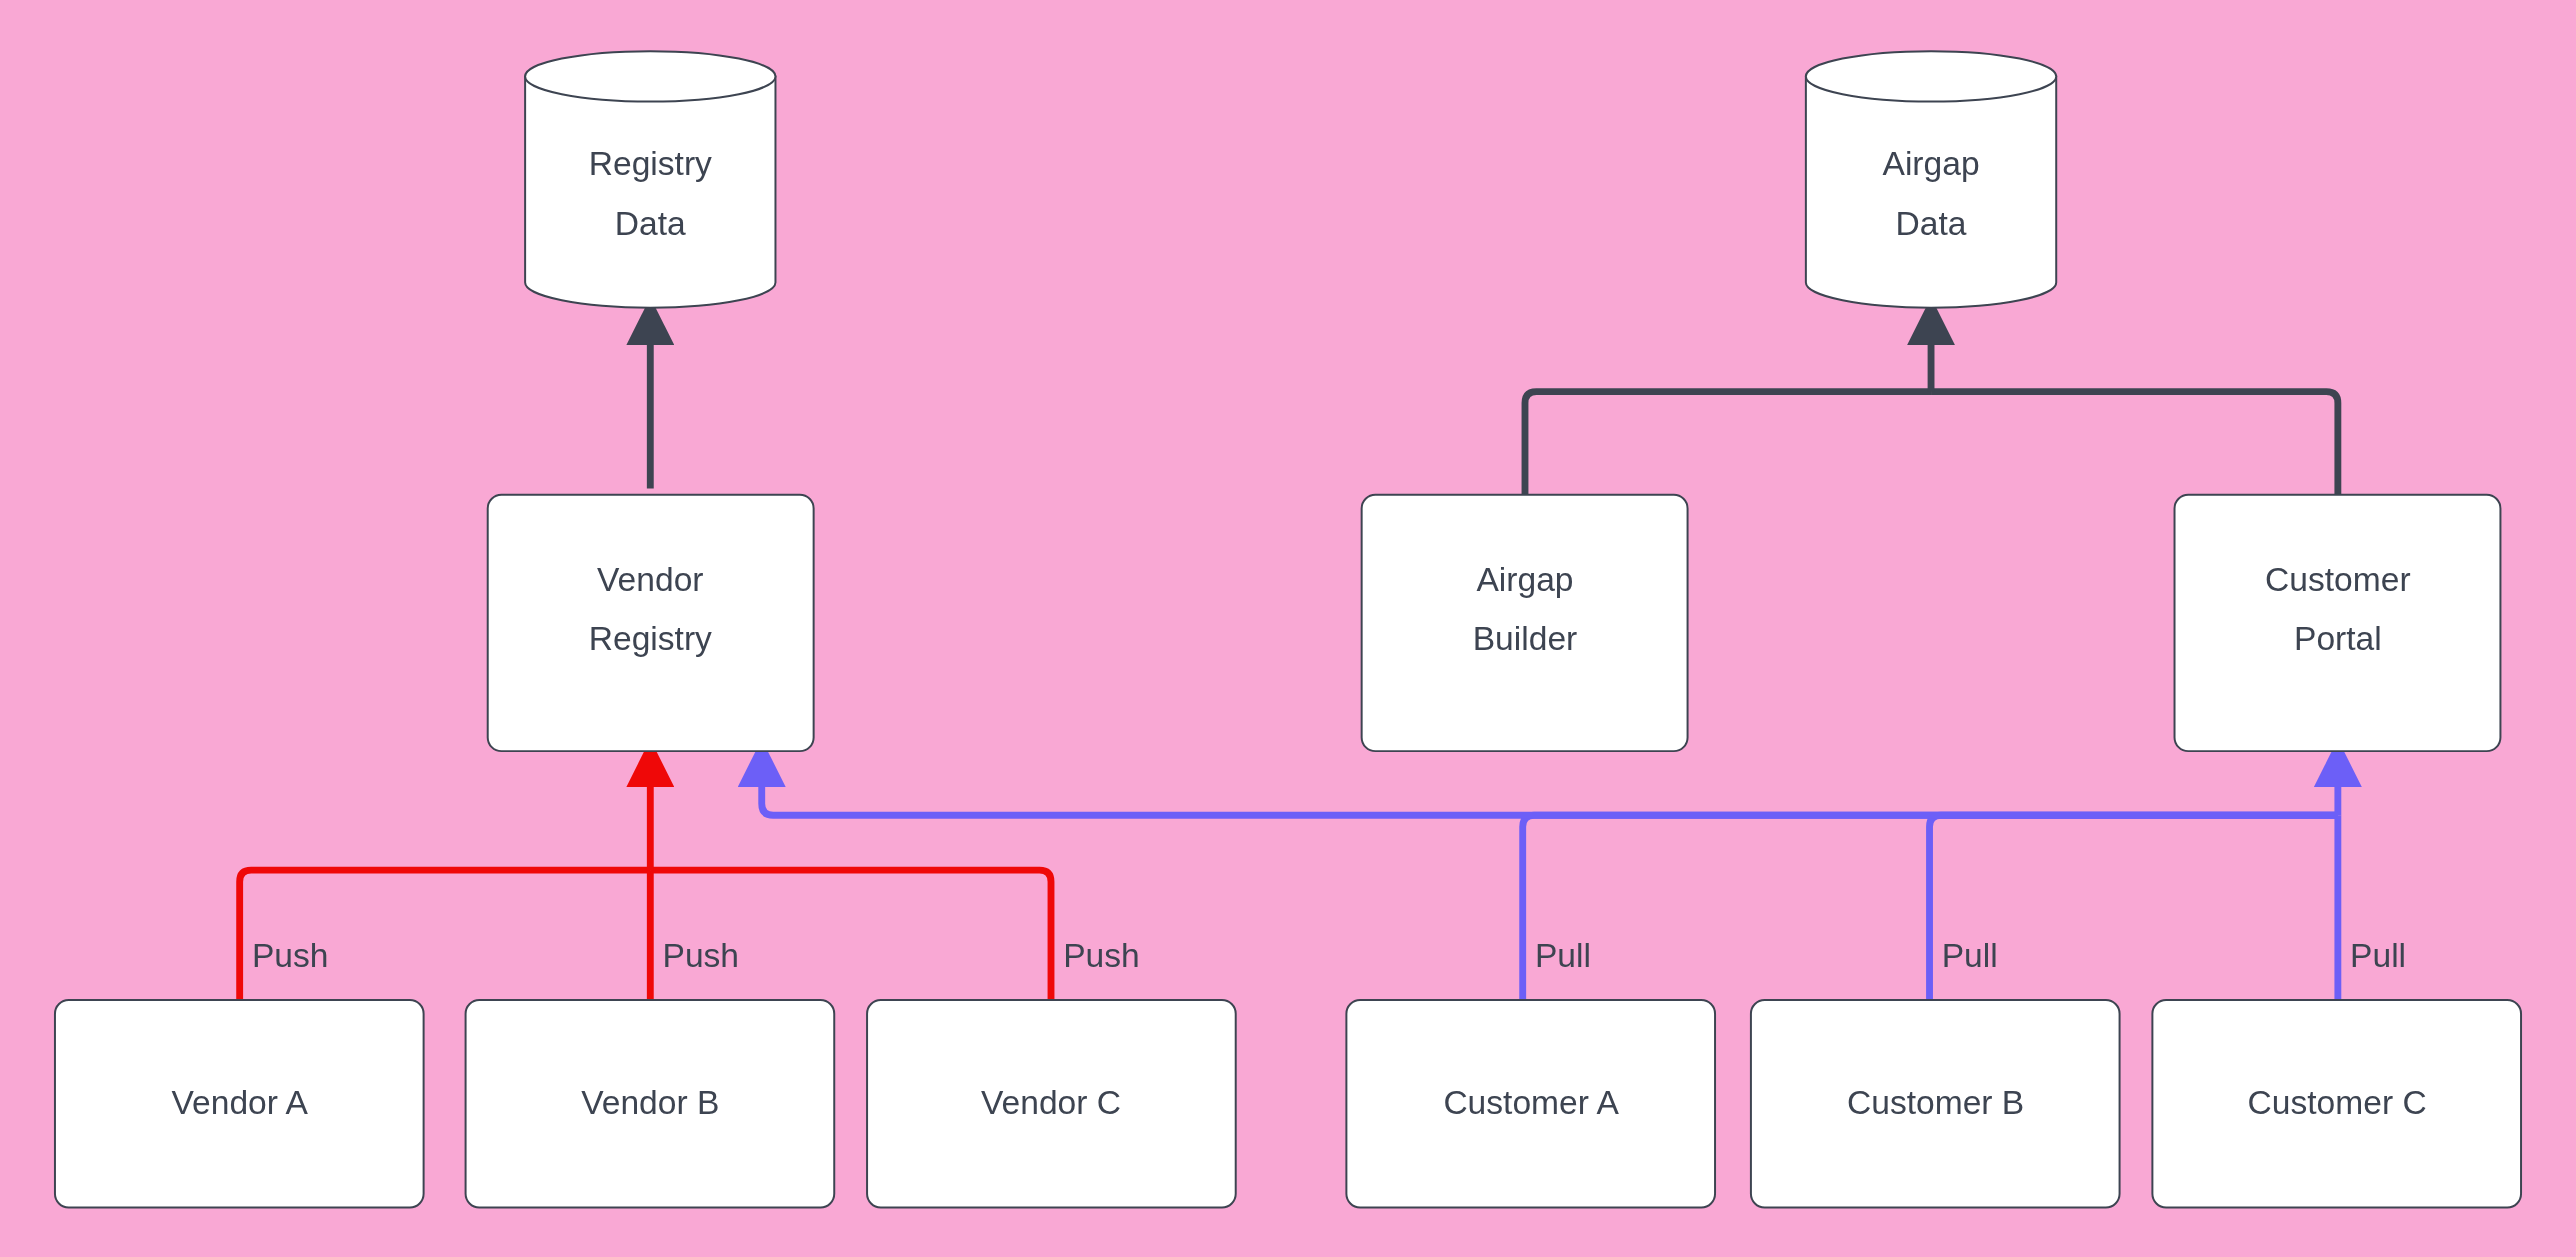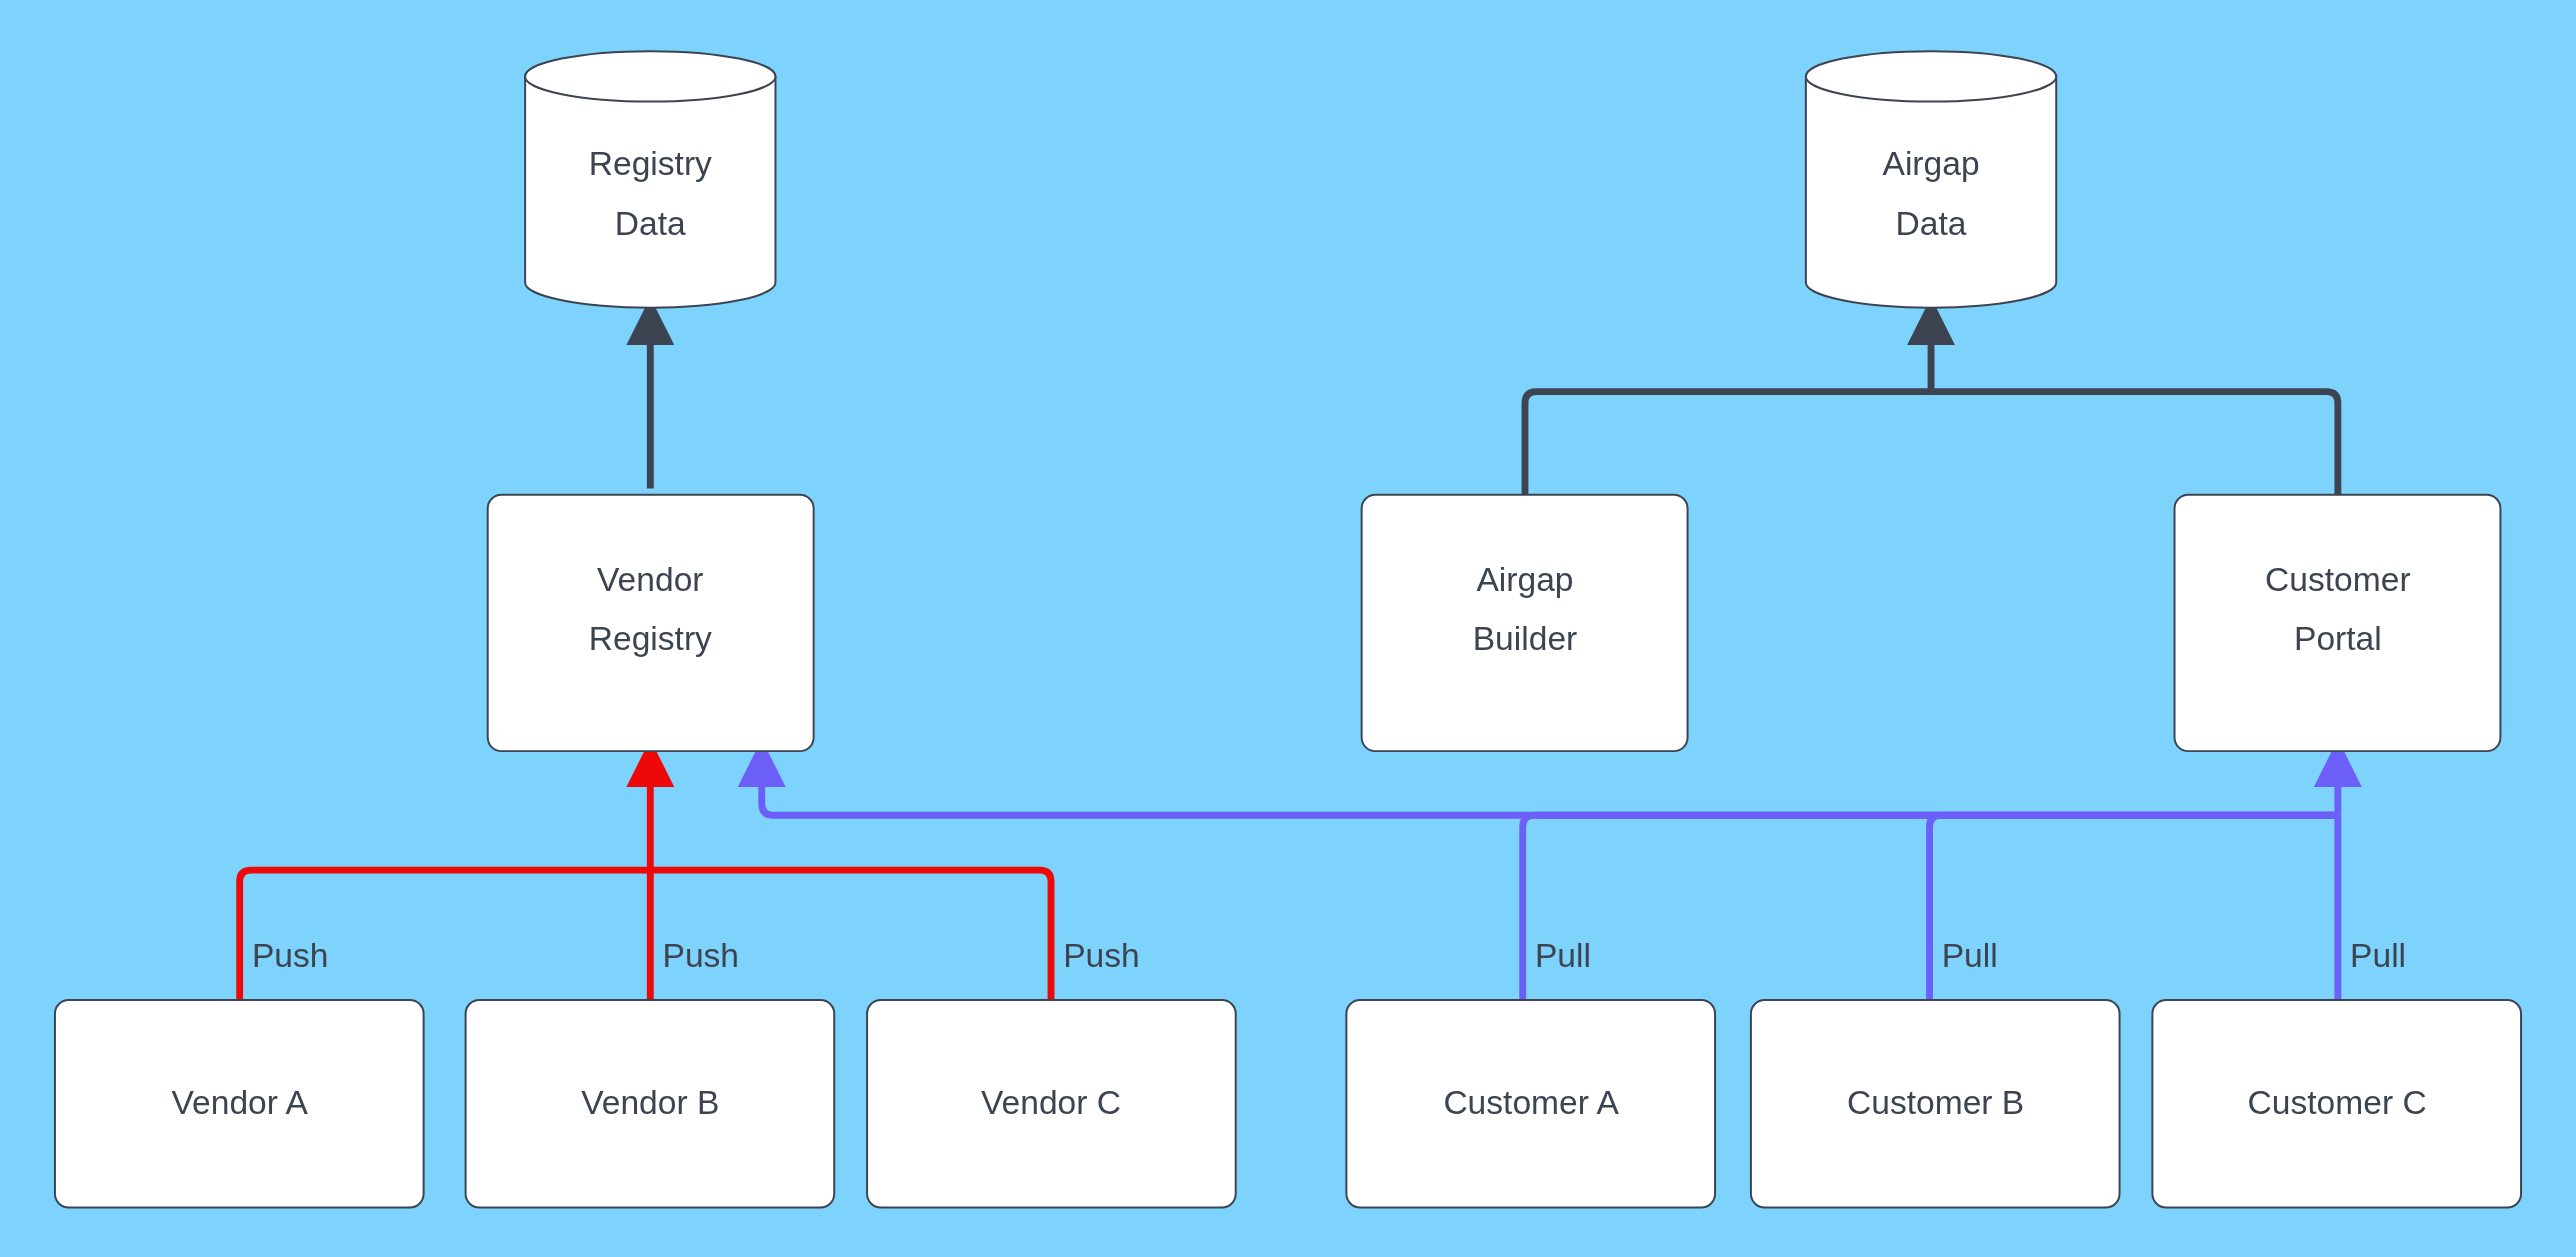--- a/index.html
+++ b/index.html
@@ -4,21 +4,21 @@
 <style>
   html, body {
     margin: 0;
     padding: 0;
     background: #ffffff;
   }
   #canvas {
     position: relative;
     width: 2576px;
     height: 1258px;
-    background: #7dd3fc;
+    background: #f9a8d4;
     overflow: hidden;
     font-family: "Liberation Sans", sans-serif;
   }
   svg#diagram {
     position: absolute;
     top: 0;
     left: 0;
     width: 2576px;
     height: 1258px;
     display: block;

